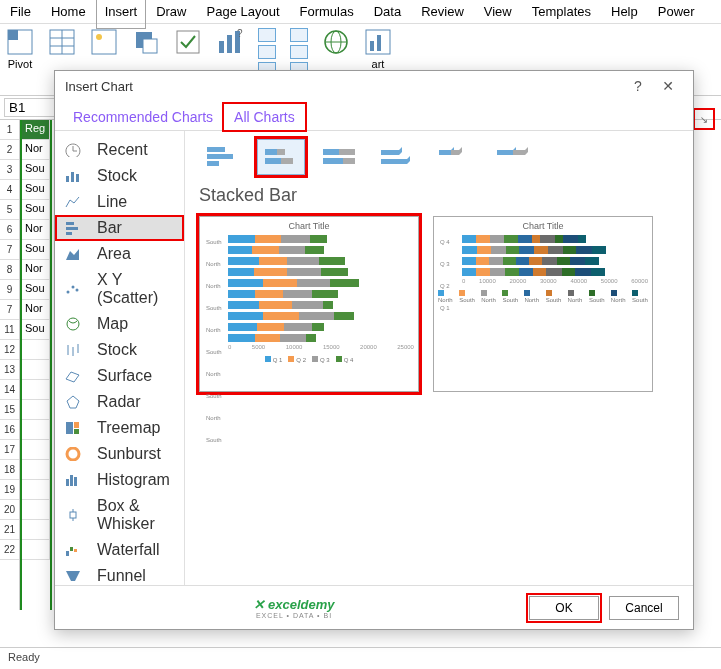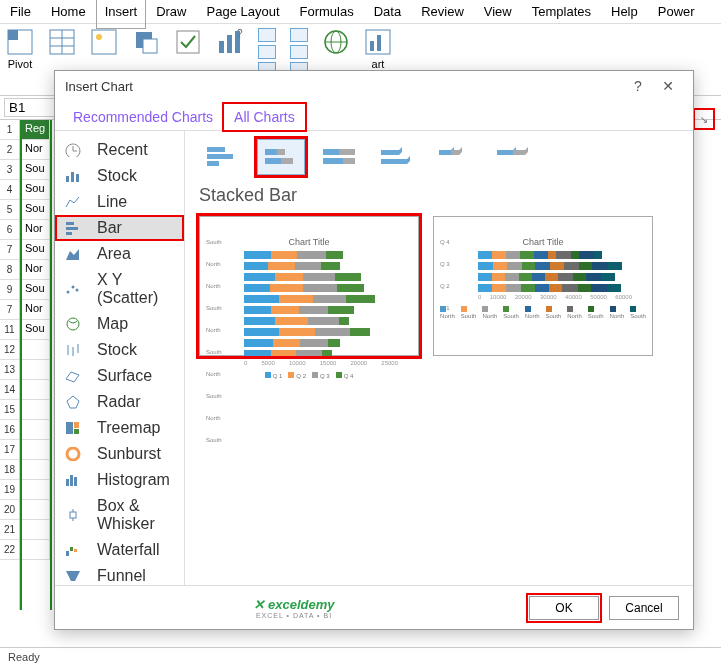--- a/index.html
+++ b/index.html
@@ -54,21 +54,21 @@
 
   .dlg-main { flex: 1; padding: 8px 14px; overflow: auto; }
   .subtype-row { display: flex; gap: 10px; margin-bottom: 10px; }
   .subtype { width: 48px; height: 36px; border: 1px solid transparent; display: flex; align-items: center; justify-content: center; cursor: pointer; }
   .subtype.sel { border: 1px solid #8ab4d8; background: #e7f1fb; }
   .subtype.hl { outline: 3px solid #e00; outline-offset: 0; }
 
   .chart-title { font-size: 18px; color: #555; margin: 4px 0 10px; font-weight: 400; }
 
   .previews { display: flex; gap: 14px; }
-  .preview { width: 220px; height: 140px; border: 1px solid #aaa; background: #fff; padding: 20px; position: relative; }
+  .preview { width: 220px; height: 176px; border: 1px solid #aaa; background: #fff; padding: 4px; position: relative; }
   .preview.hl { outline: 3px solid #e00; outline-offset: 0; }
   .pv-title { text-align: center; font-size: 9px; color: #666; margin-bottom: 4px; }
   .pv-bars { display: flex; flex-direction: column; gap: 3px; padding-left: 24px; }
   .pv-row { display: flex; align-items: center; height: 8px; }
   .pv-lbl { position: absolute; font-size: 6px; color: #888; left: 6px; }
   .seg { height: 100%; }
   .pv-legend { display: flex; justify-content: center; gap: 6px; font-size: 6px; color: #777; margin-top: 6px; }
   .lg-sw { width: 6px; height: 6px; display: inline-block; margin-right: 2px; }
   .pv-axis { display: flex; justify-content: space-between; font-size: 6px; color: #999; padding-left: 24px; margin-top: 2px; }
 

